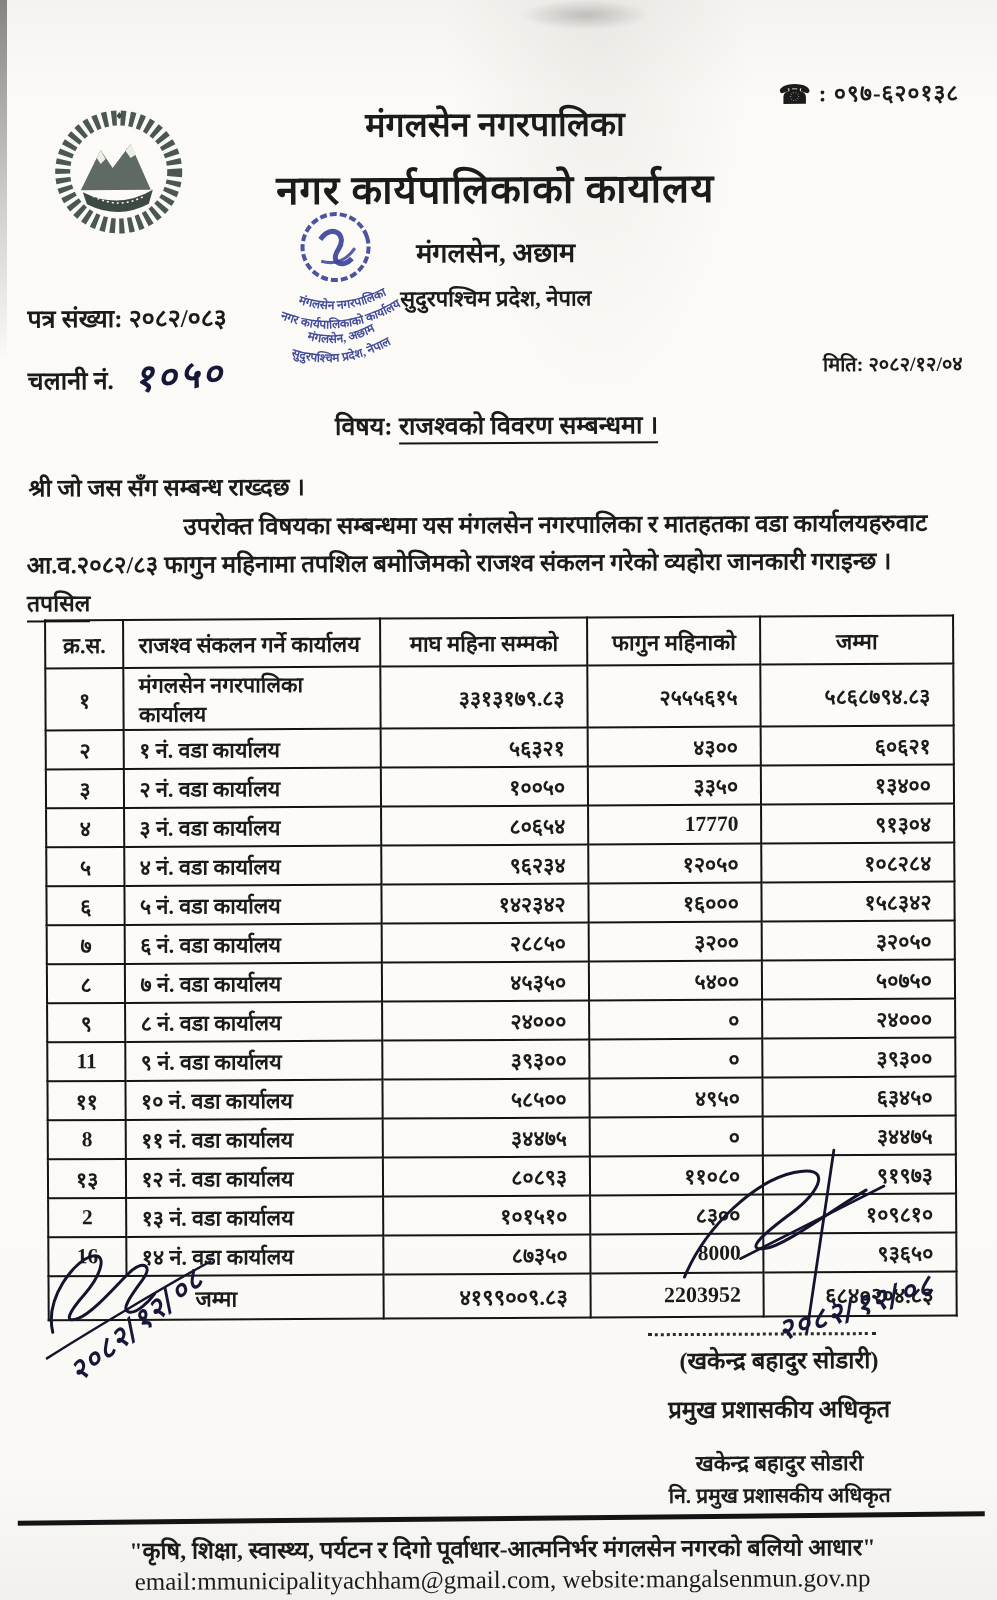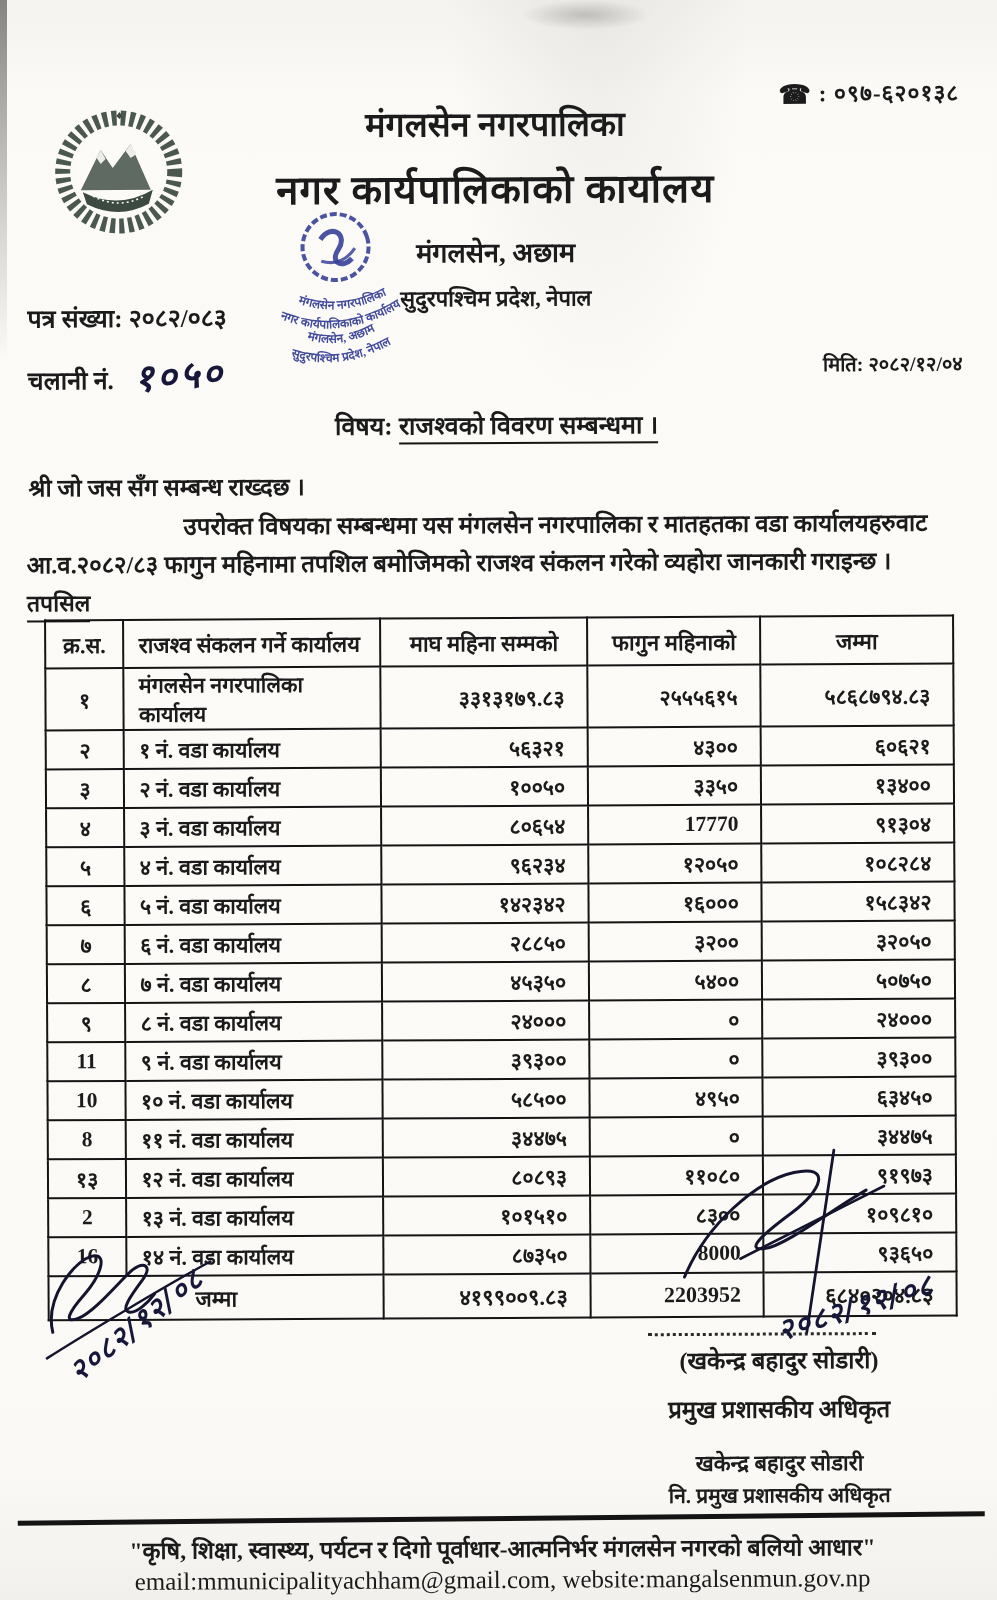--- a/index.html
+++ b/index.html
@@ -220,21 +220,21 @@
             <td class="c-t c-num">२४०००</td>
           </tr>
           <tr>
             <td class="c-sn">11</td>
             <td class="c-office">९ नं. वडा कार्यालय</td>
             <td class="c-m c-num">३९३००</td>
             <td class="c-f c-num">०</td>
             <td class="c-t c-num">३९३००</td>
           </tr>
           <tr>
-            <td class="c-sn">10</td>
+            <td class="c-sn">११</td>
             <td class="c-office">१० नं. वडा कार्यालय</td>
             <td class="c-m c-num">५८५००</td>
             <td class="c-f c-num">४९५०</td>
             <td class="c-t c-num">६३४५०</td>
           </tr>
           <tr>
             <td class="c-sn">8</td>
             <td class="c-office">११ नं. वडा कार्यालय</td>
             <td class="c-m c-num">३४४७५</td>
             <td class="c-f c-num">०</td>

